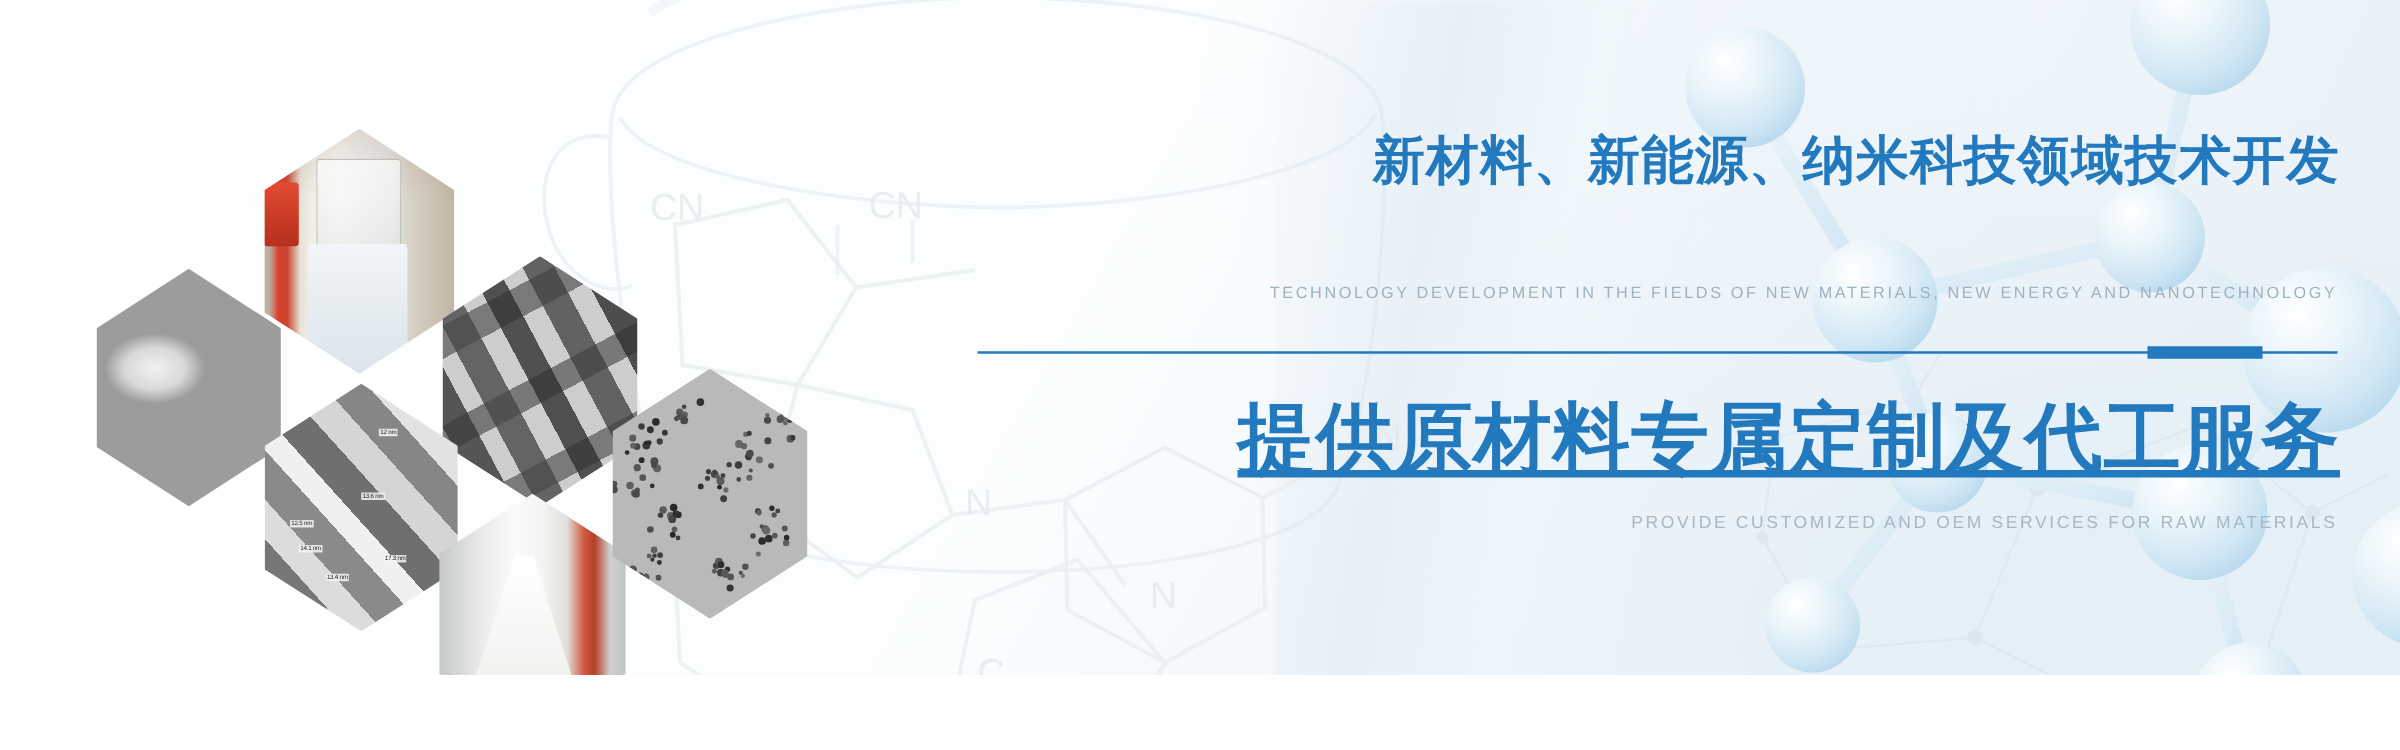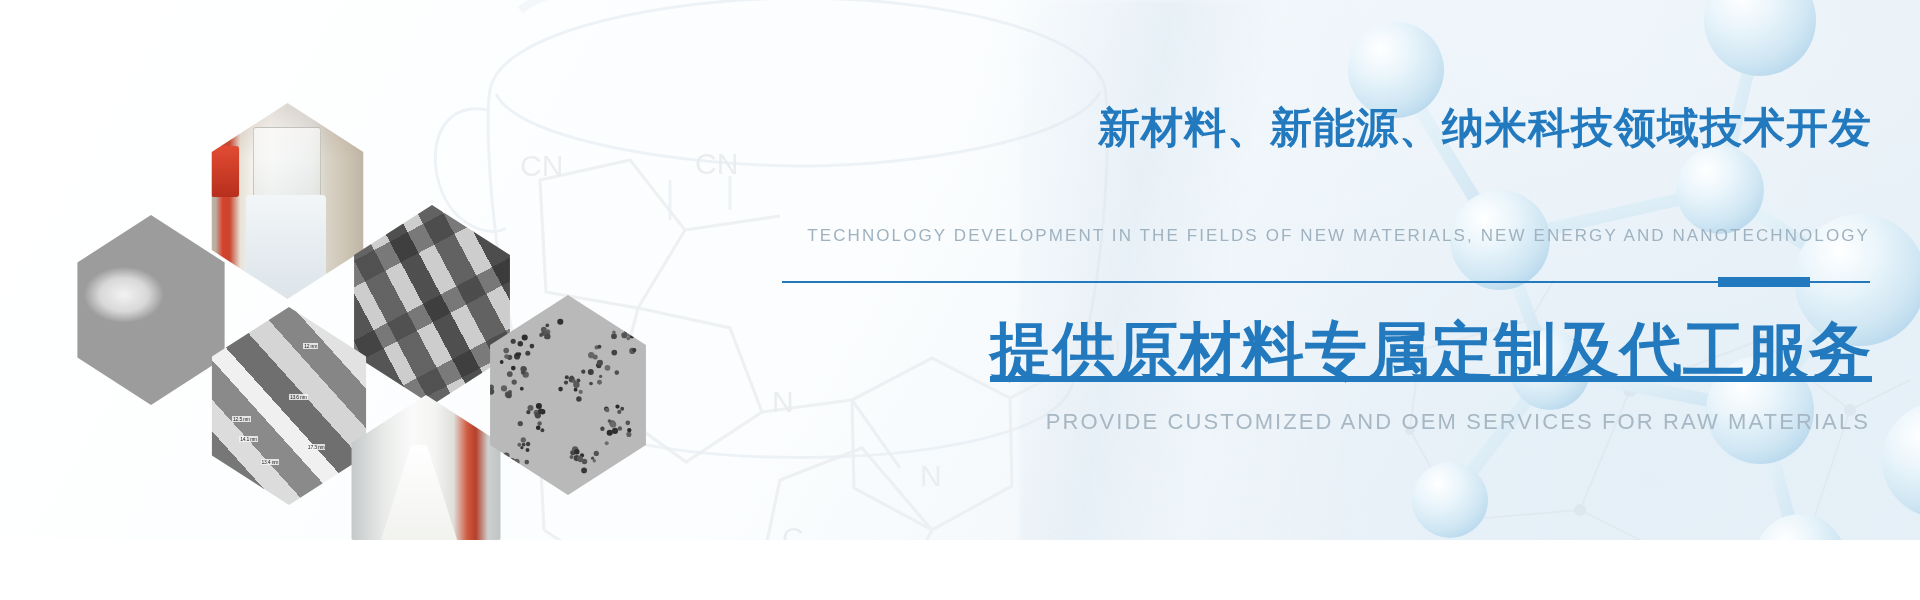--- a/index.html
+++ b/index.html
@@ -111,34 +111,34 @@
   .copy{position:absolute;left:0;top:0;width:1920px;height:600px;}
   .t-cn1{
     position:absolute;right:48px;top:107px;
     font-size:42px;font-weight:700;color:#2279be;letter-spacing:1px;
     white-space:nowrap;line-height:1;
     font-family:"DejaVu Sans","Liberation Sans",sans-serif;
     text-align:right;
   }
   .t-en1{
     position:absolute;right:50px;top:226px;
-    font-size:17px;color:#9fb2c0;letter-spacing:2.1px;white-space:nowrap;
+    font-size:13px;color:#9fb2c0;letter-spacing:2.1px;white-space:nowrap;
   }
   .rule{position:absolute;right:50px;top:281px;width:1088px;height:2px;background:#2279be;}
   .rule .cap{position:absolute;right:60px;top:-4px;width:92px;height:10px;background:#2279be;}
   .t-cn2{
     position:absolute;right:48px;top:320px;
     font-size:62px;font-weight:700;color:#2279be;letter-spacing:1px;
     white-space:nowrap;line-height:1;
     font-family:"DejaVu Sans","Liberation Sans",sans-serif;
     text-decoration:underline;
   }
   .t-en2{
     position:absolute;right:50px;top:409px;
-    font-size:22px;color:#a7b7c3;letter-spacing:2.1px;white-space:nowrap;margin-left:44px;
+    font-size:14px;color:#a7b7c3;letter-spacing:2.1px;white-space:nowrap;margin-left:44px;
   }
 </style>
 </head>
 <body>
 
 <div id="banner">
 
   <div class="bg-layer">
 
     <div class="flask-photo"></div>

